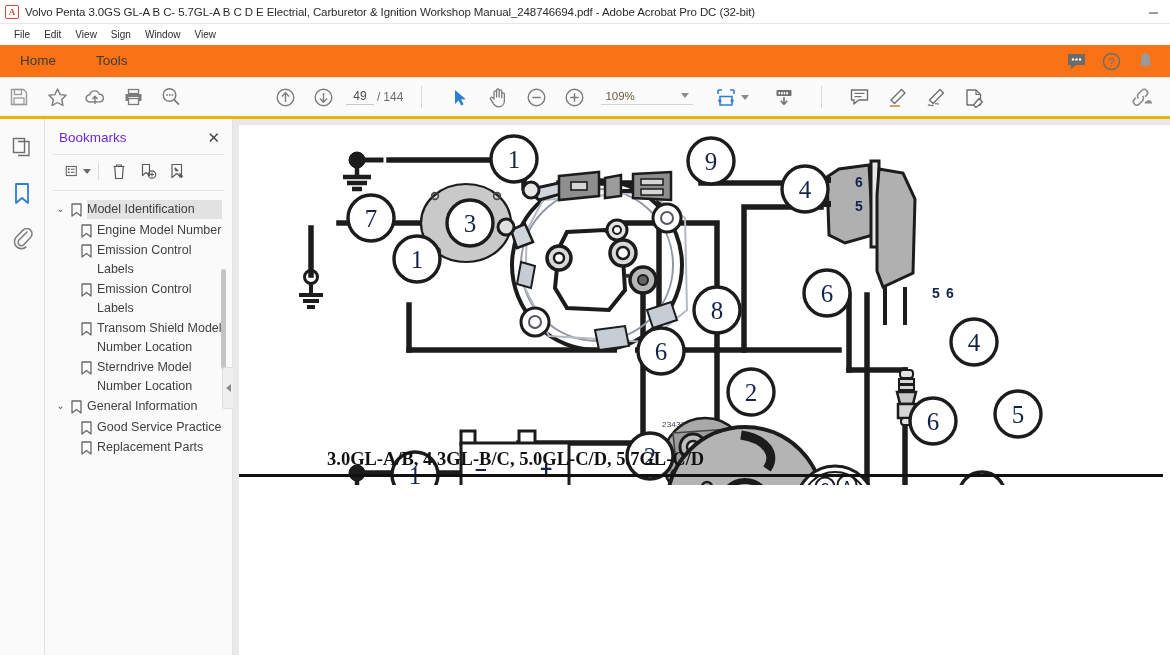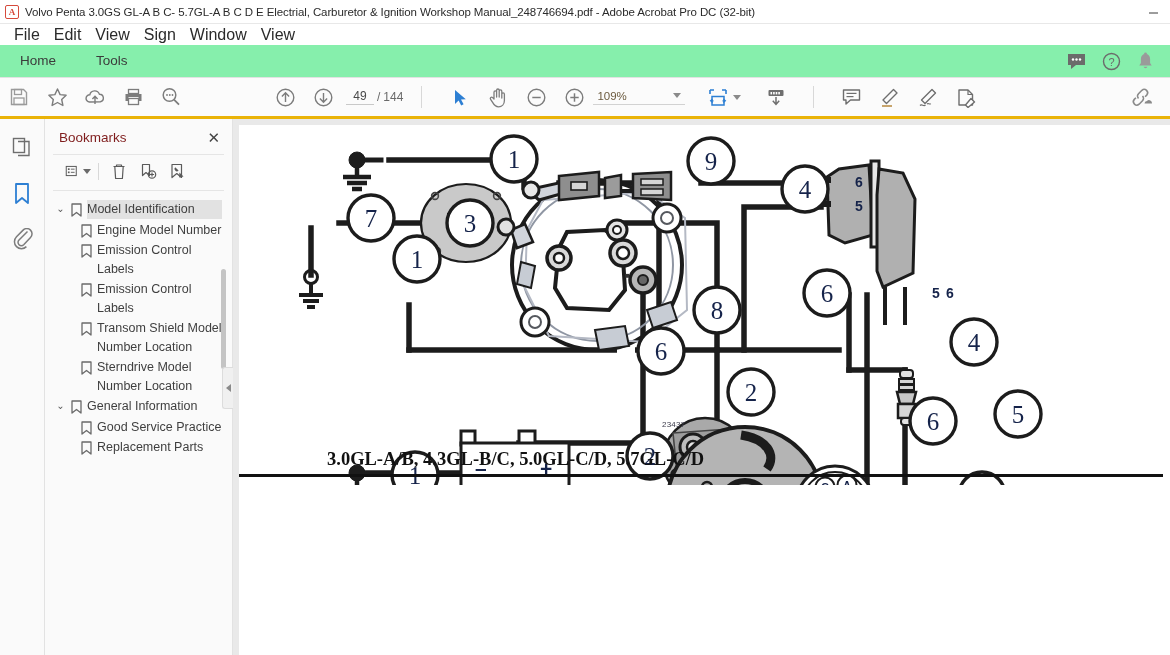--- a/index.html
+++ b/index.html
@@ -30,26 +30,26 @@
     width: 34px; height: 24px; display: flex; align-items: center;
     justify-content: center; color: #333; font-size: 12px;
   }
 
   
   .menubar {
     height: 21px; background: #ffffff; display: flex; align-items: center;
     padding-left: 7px; flex: 0 0 21px;
   }
   .menu-item {
-    font-size: 16px; color: #2b2b2b; padding: 2px 7px; white-space: nowrap;
+    font-size: 10px; color: #2b2b2b; padding: 2px 7px; white-space: nowrap;
   }
 
   
   .tabstrip {
-    height: 33px; background: #86efac; display: flex; align-items: flex-end;
+    height: 33px; background: #f97316; display: flex; align-items: flex-end;
     flex: 0 0 33px; border-bottom: 1px solid #e2e2e2; position: relative;
   }
   .tab {
     height: 33px; display: flex; align-items: center; padding: 0 20px;
     font-size: 13.5px; color: #3b3b3b; white-space: nowrap;
   }
   .tab.active {
     background: #ffffff; border-left: 1px solid #e2e2e2;
     border-right: 1px solid #e2e2e2; border-bottom: 1px solid #ffffff;
     margin-bottom: -1px; padding: 0 14px 0 16px;
@@ -76,21 +76,21 @@
   .pagebox {
     display: flex; align-items: center; font-size: 12px; color: #4a4a4a;
     margin-left: 4px; gap: 3px;
   }
   .page-cur {
     width: 28px; text-align: center; border-bottom: 1px solid #c9c9c9;
     padding-bottom: 1px; color: #4a4a4a; font-size: 12px;
   }
   .page-total { color: #6a6a6a; font-size: 12px; }
   .zoombox {
-    display: flex; align-items: center; gap: 10px; margin-left: 0;
+    display: flex; align-items: center; gap: 10px; margin-left: 8px;
     border-bottom: 1px solid #d2d2d2; padding: 0 4px 2px 4px;
   }
   .zoom-val { font-size: 11.5px; color: #6b5a3e; }
   .caret-dn {
     width: 0; height: 0; border-left: 4px solid transparent;
     border-right: 4px solid transparent; border-top: 5px solid #8a8a8a;
   }
   .toolbar-right { position: absolute; right: 10px; display: flex; align-items: center; }
 
   
@@ -110,21 +110,21 @@
 
   
   .bmpane {
     width: 188px; background: #fafafa; border-right: 1px solid #e2e2e2;
     display: flex; flex-direction: column; flex: 0 0 188px; position: relative;
   }
   .bm-head {
     display: flex; align-items: center; justify-content: space-between;
     padding: 11px 12px 9px 14px;
   }
-  .bm-title { font-size: 13.5px; color: #7f1d1d; }
+  .bm-title { font-size: 13.5px; color: #6d28d9; }
   .bm-close { font-size: 15px; color: #444; line-height: 1; }
   .bm-tools {
     display: flex; align-items: center; gap: 3px; padding: 4px 10px 7px 12px;
     border-top: 1px solid #e5e5e5; border-bottom: 1px solid #e5e5e5;
     margin: 0 8px;
   }
   .bm-tool {
     width: 26px; height: 24px; display: flex; align-items: center;
     justify-content: center; color: #4e4e4e;
   }

